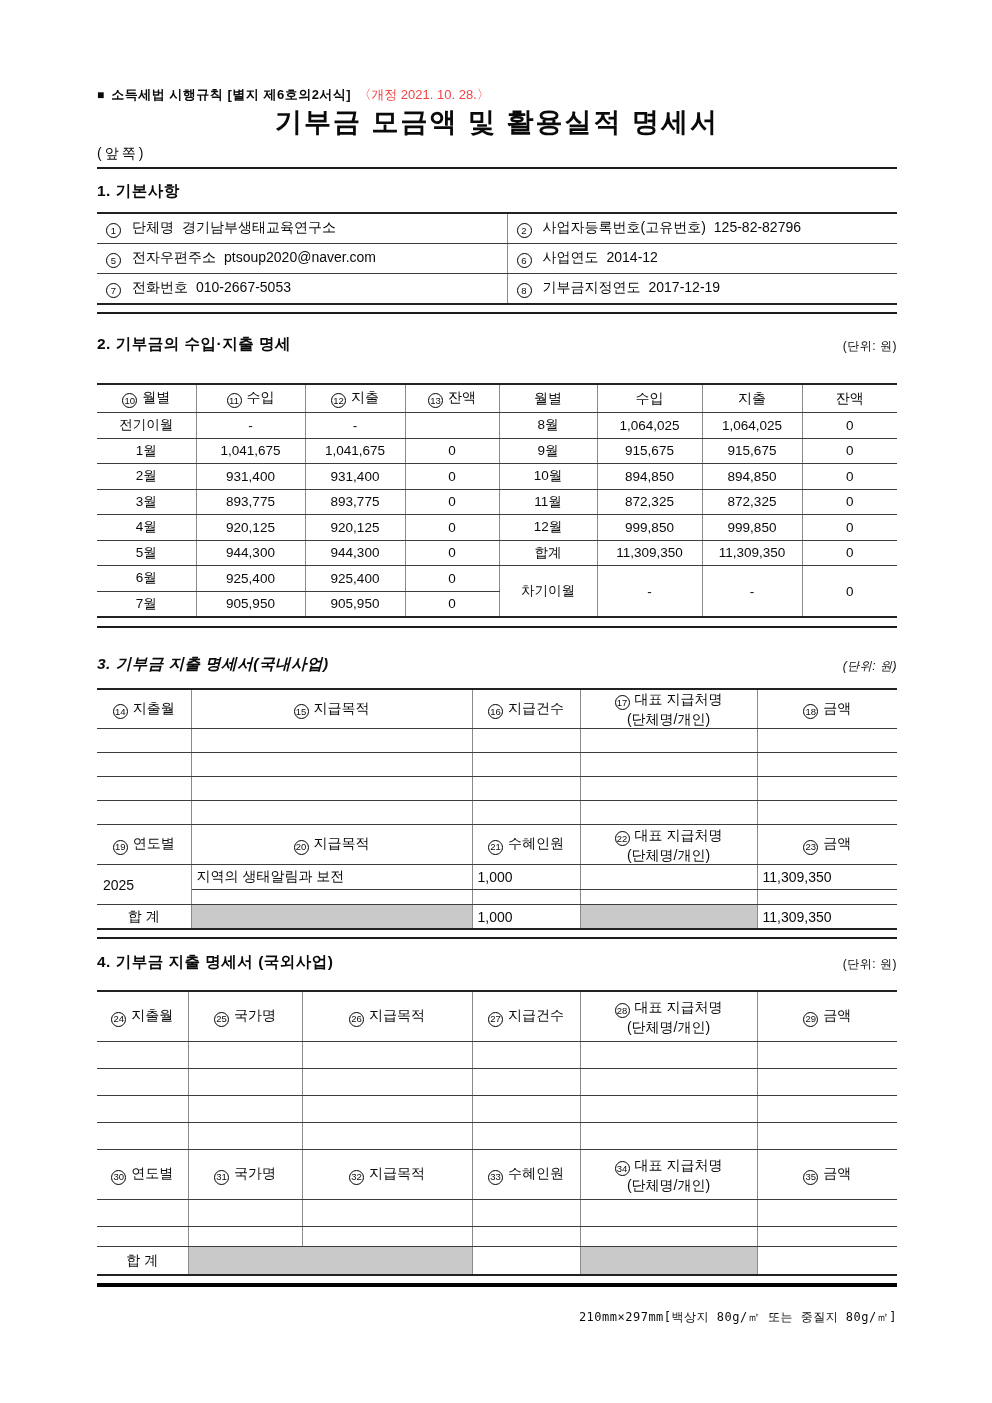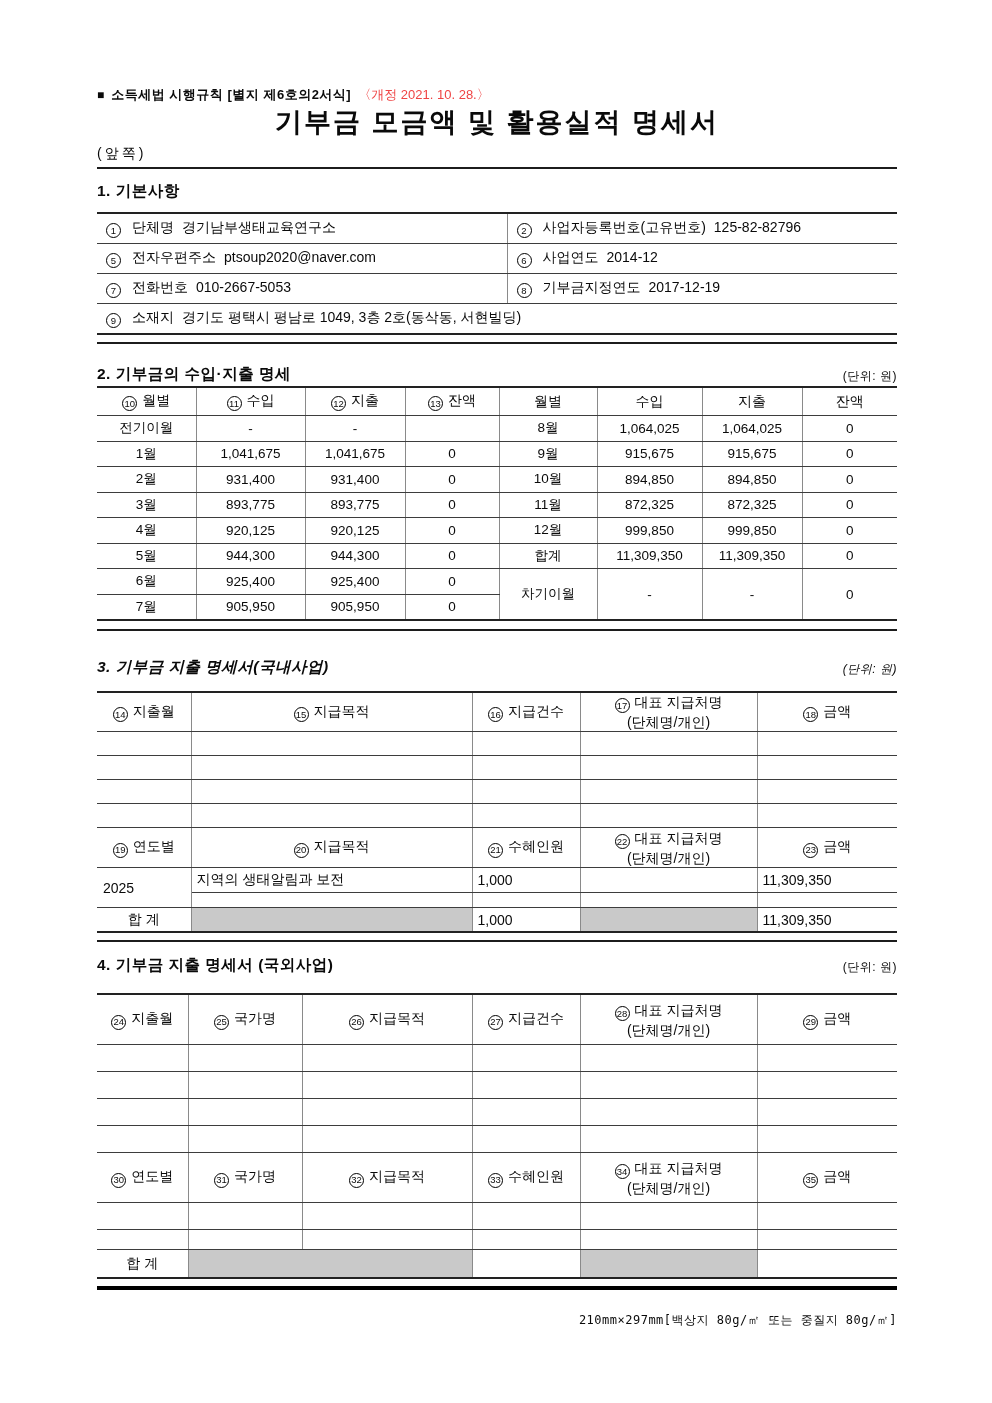--- a/index.html
+++ b/index.html
@@ -23,21 +23,21 @@
   td{border-top:1.5px solid #3d3d3d;border-bottom:1.5px solid #3d3d3d;
      border-left:1px solid #8a8a8a;border-right:1px solid #8a8a8a;
      padding:0 4px;font-size:13.5px;overflow:hidden;white-space:nowrap;}
   td:first-child{border-left:0;} td:last-child{border-right:0;}
   .cnum{display:inline-flex;align-items:center;justify-content:center;
         min-width:15px;height:15px;padding:0 1px;box-sizing:border-box;
         border:1px solid #000;border-radius:50%;font-size:9.5px;line-height:1;
         margin-right:5px;vertical-align:-2px;font-weight:normal;}
   .t1 td{height:29px;font-size:14px;padding-left:9px;}
   .t1 .lab{margin-left:6px;} .t1 .val{margin-left:8px;} .t1 .val-gap{margin-left:22px;}
-  .t2{margin-top:1px;}
+  .t2{margin-top:28px;}
   .t2 td{text-align:center;height:24.5px;}
   .t2 .hrow td{height:27px;font-size:14px;}
   .t3{margin-top:13px;}
   .t3 td{font-size:14px;}
   .t3 .hrow1 td{height:36px;text-align:center;}
   .t3 .erow td{height:23px;}
   .t3 .hrow2 td{height:39px;text-align:center;}
   .t3 .drow td{height:24px;}
   .t3 .srow td{height:14px;}
   .t3 .trow td{height:23px;}
@@ -84,23 +84,20 @@
       <td><span class="cnum">2</span><span class="lab">사업자등록번호(고유번호)</span><span class="val">125-82-82796</span></td>
     </tr>
     <tr>
       <td><span class="cnum">5</span><span class="lab">전자우편주소</span><span class="val">ptsoup2020@naver.com</span></td>
       <td><span class="cnum">6</span><span class="lab">사업연도</span><span class="val">2014-12</span></td>
     </tr>
     <tr>
       <td><span class="cnum">7</span><span class="lab">전화번호</span><span class="val">010-2667-5053</span></td>
       <td><span class="cnum">8</span><span class="lab">기부금지정연도</span><span class="val">2017-12-19</span></td>
     </tr>
-    <tr>
-      <td colspan="2"><span class="cnum">9</span><span class="lab">소재지</span><span class="val">경기도 평택시 평남로 1049, 3층 2호(동삭동, 서현빌딩)</span></td>
-    </tr>
   </tbody>
     </table>
   <div class="rule" style="margin-top:7px;"></div>
 
   <div class="sec-head mt20">
     <span>2. 기부금의 수입·지출 명세</span>
     <span class="unit">(단위: 원)</span>
   </div>
   <table class="t2">
     <colgroup>

